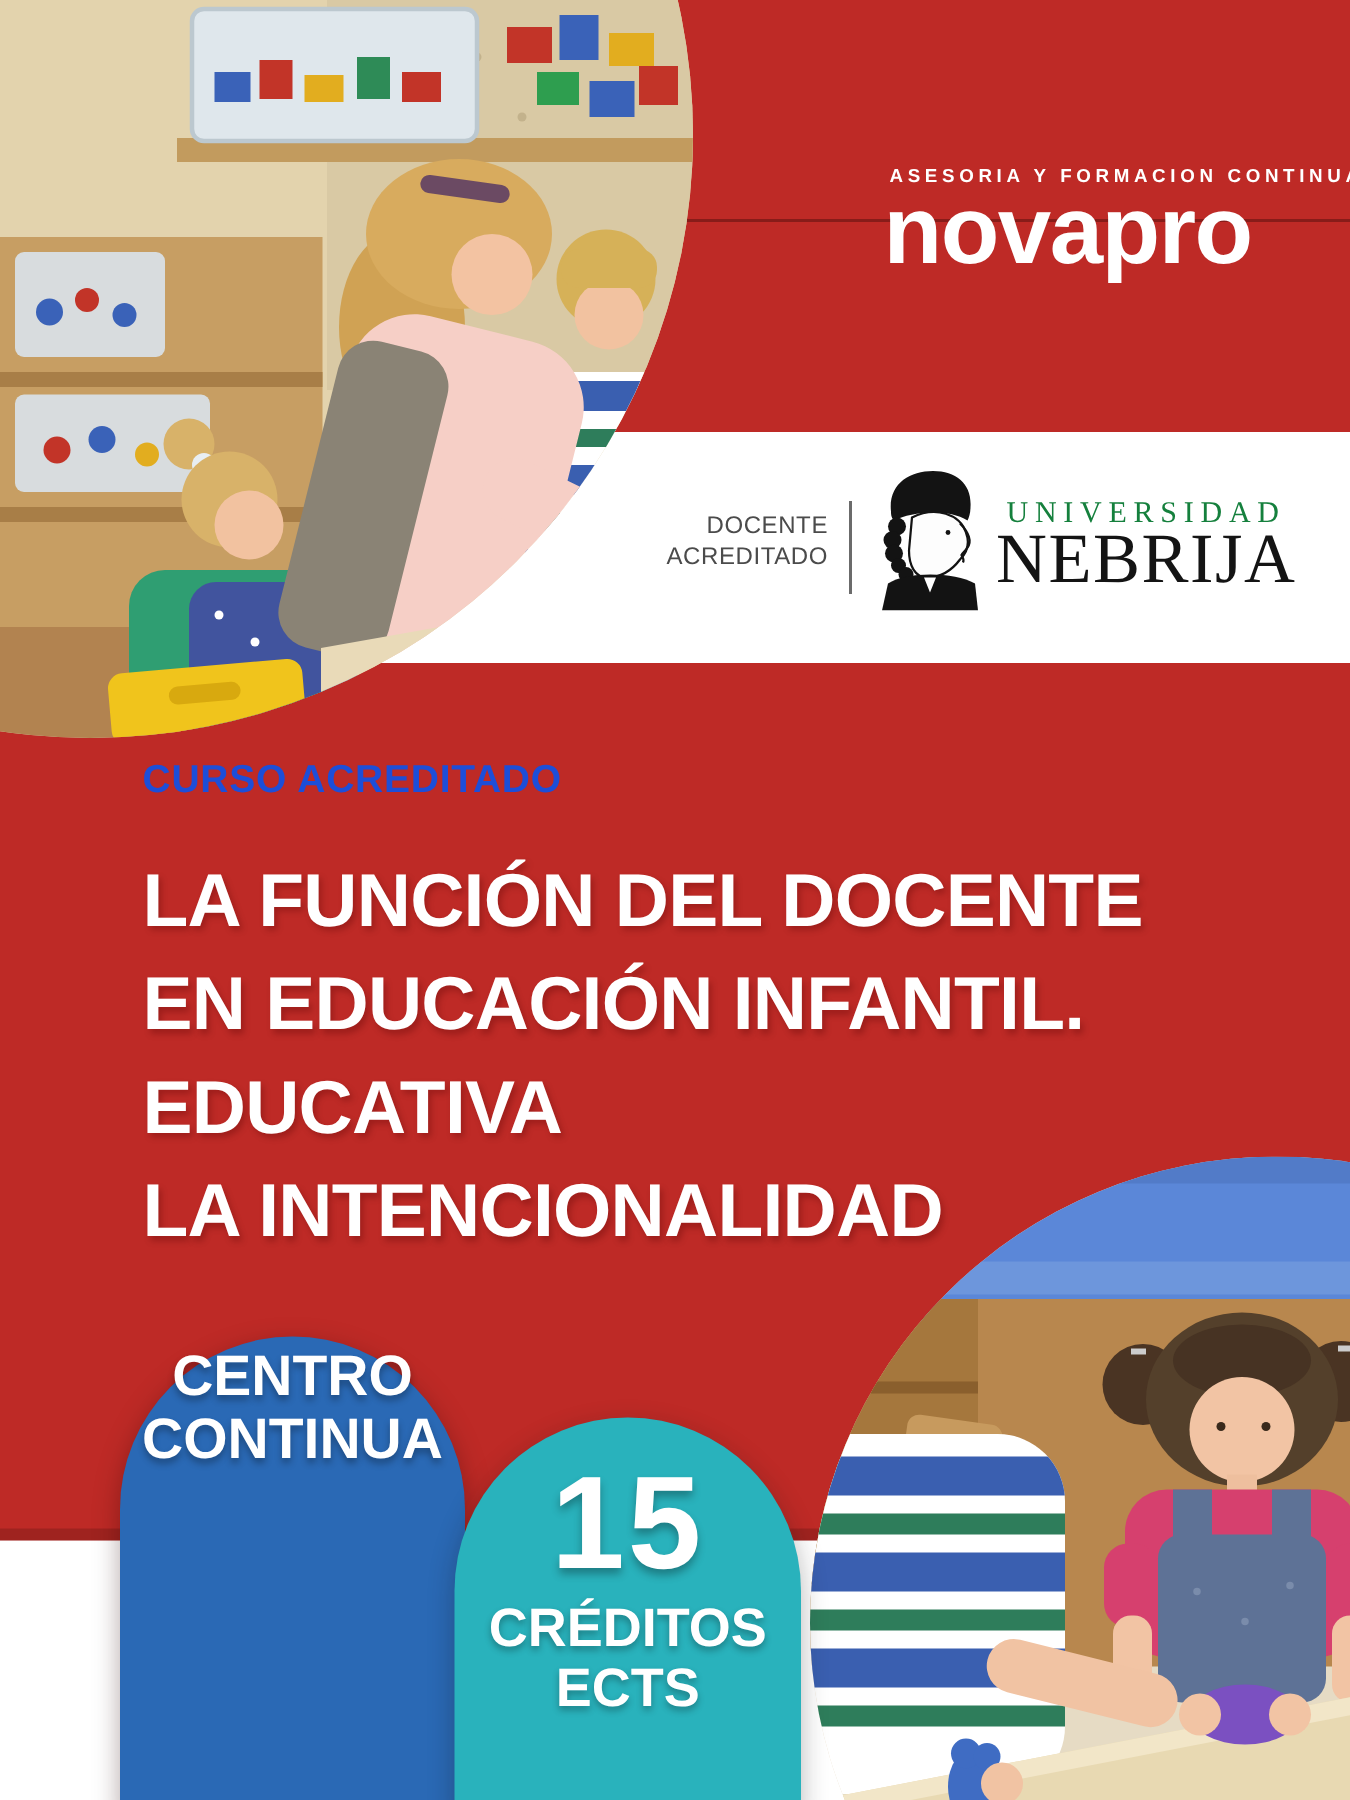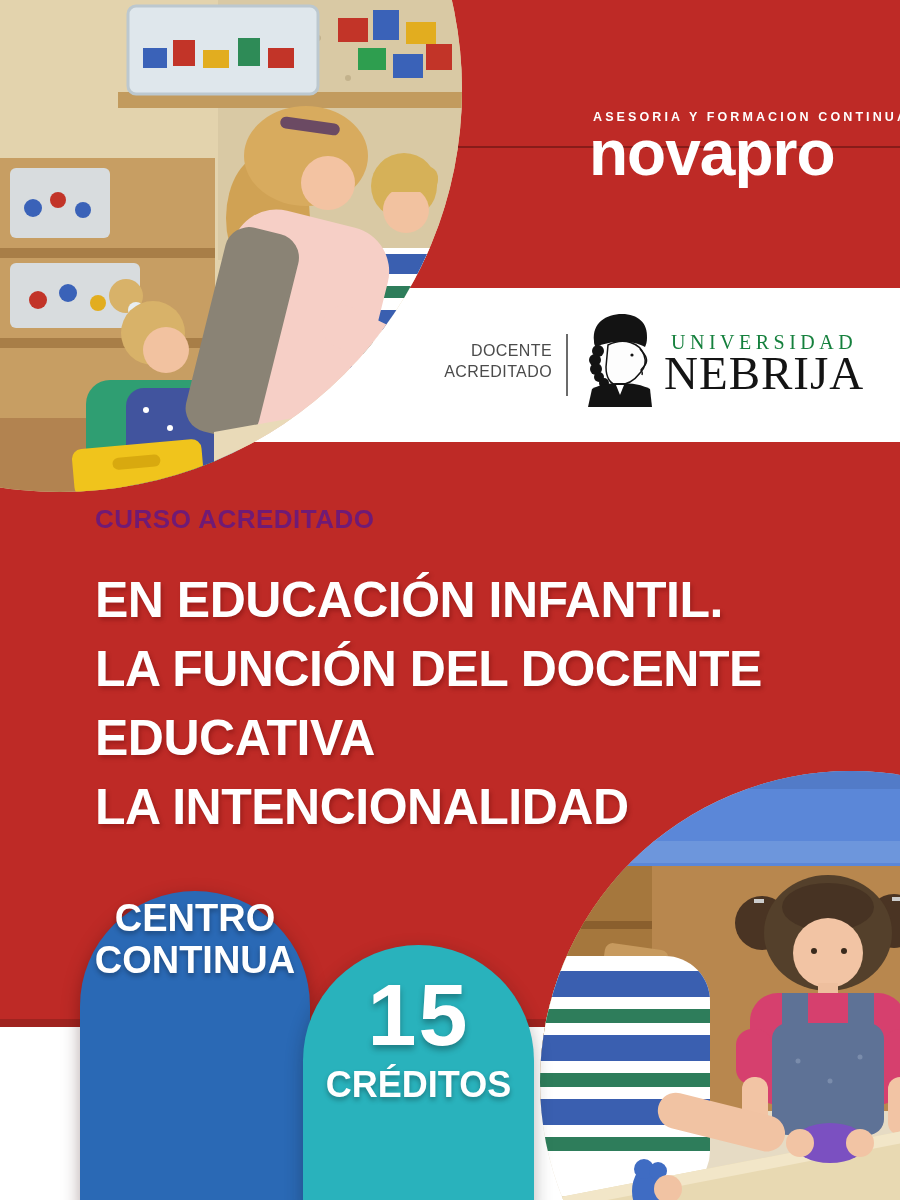--- a/index.html
+++ b/index.html
@@ -27,21 +27,21 @@
   .partner-label{position:absolute;left:420px;top:340px;width:132px;text-align:right;
                  font-size:16px;line-height:21px;color:#4b4b4b;z-index:4;letter-spacing:.4px;}
   .partner-divider{position:absolute;left:566px;top:334px;width:2px;height:62px;background:#6b6b6b;z-index:4;}
   .nebrija-portrait{position:absolute;left:584px;top:311px;width:72px;height:96px;z-index:4;}
   .univ-small{position:absolute;left:671px;top:331px;font-family:"Liberation Serif",serif;
               font-size:20px;letter-spacing:4.5px;color:#15803d;z-index:4;white-space:nowrap;}
   .univ-name{position:absolute;left:664px;top:346px;font-family:"Liberation Serif",serif;
              font-size:47px;letter-spacing:1px;color:#141414;z-index:4;white-space:nowrap;}
 
   
-  .kicker{position:absolute;left:95px;top:504px;font-size:26px;font-weight:bold;color:#701a75;
+  .kicker{position:absolute;left:95px;top:504px;font-size:26px;font-weight:bold;color:#1d4ed8;
           letter-spacing:.5px;z-index:4;}
   .title{position:absolute;left:95px;top:566px;width:770px;z-index:4;color:#ffffff;
          font-size:50px;font-weight:bold;line-height:69px;letter-spacing:-.5px;
          text-shadow:2px 3px 4px rgba(80,0,0,.30);}
 
   
   .badge{position:absolute;text-align:center;color:#fff;}
   .badge-hours{left:80px;top:891px;width:230px;height:320px;background:#2a69b5;
                border-radius:115px 115px 0 0;z-index:5;box-shadow:0 6px 18px rgba(40,0,0,.35);}
   .badge-credits{left:303px;top:945px;width:231px;height:266px;background:#29b2bc;
@@ -190,22 +190,22 @@
     <path d="M56,38 C62,44 64,50 61,54 C60,56 58,57 57,59 C58,61 59,62 58,64" fill="none" stroke="#131313" stroke-width="1.5"></path>
     <circle cx="48" cy="44" r="1.6" fill="#131313"></circle>
     <path d="M8,78 C20,70 52,70 66,78 L68,96 L4,96 Z" fill="#131313"></path>
     <polygon points="32,74 40,74 36,84" fill="#ffffff"></polygon>
   </svg>
   <div class="univ-small">UNIVERSIDAD</div>
   <div class="univ-name">NEBRIJA</div>
 
   <div class="kicker">CURSO ACREDITADO</div>
   <div class="title">
+    <div>LA FUNCIÓN DEL DOCENTE</div>
     <div>EN EDUCACIÓN INFANTIL.</div>
-    <div>LA FUNCIÓN DEL DOCENTE</div>
     <div>EDUCATIVA</div>
     <div>LA INTENCIONALIDAD</div>
   </div>
 
   <div class="photo-circle photo-bottom">
     <svg viewBox="0 0 622 622" preserveAspectRatio="none">
       <rect width="622" height="622" fill="#e6dbc4"></rect>
       <rect x="0" y="0" width="622" height="110" fill="#5b87d8"></rect>
       <rect x="60" y="0" width="300" height="18" fill="#4a70b8" opacity=".5"></rect>
       <rect x="0" y="70" width="622" height="22" fill="#7aa0e0" opacity=".6"></rect>
@@ -302,15 +302,16 @@
     </svg>
   </div>
 
   <div class="badge badge-hours">
     <div class="badge-label first">CENTRO</div>
     <div class="badge-label">CONTINUA</div>
   </div>
   <div class="badge badge-credits">
     <div class="badge-value">15</div>
     <div class="badge-label first">CRÉDITOS</div>
+    <div class="badge-label">ECTS</div>
   </div>
 
 </div>
 
 </body></html>

